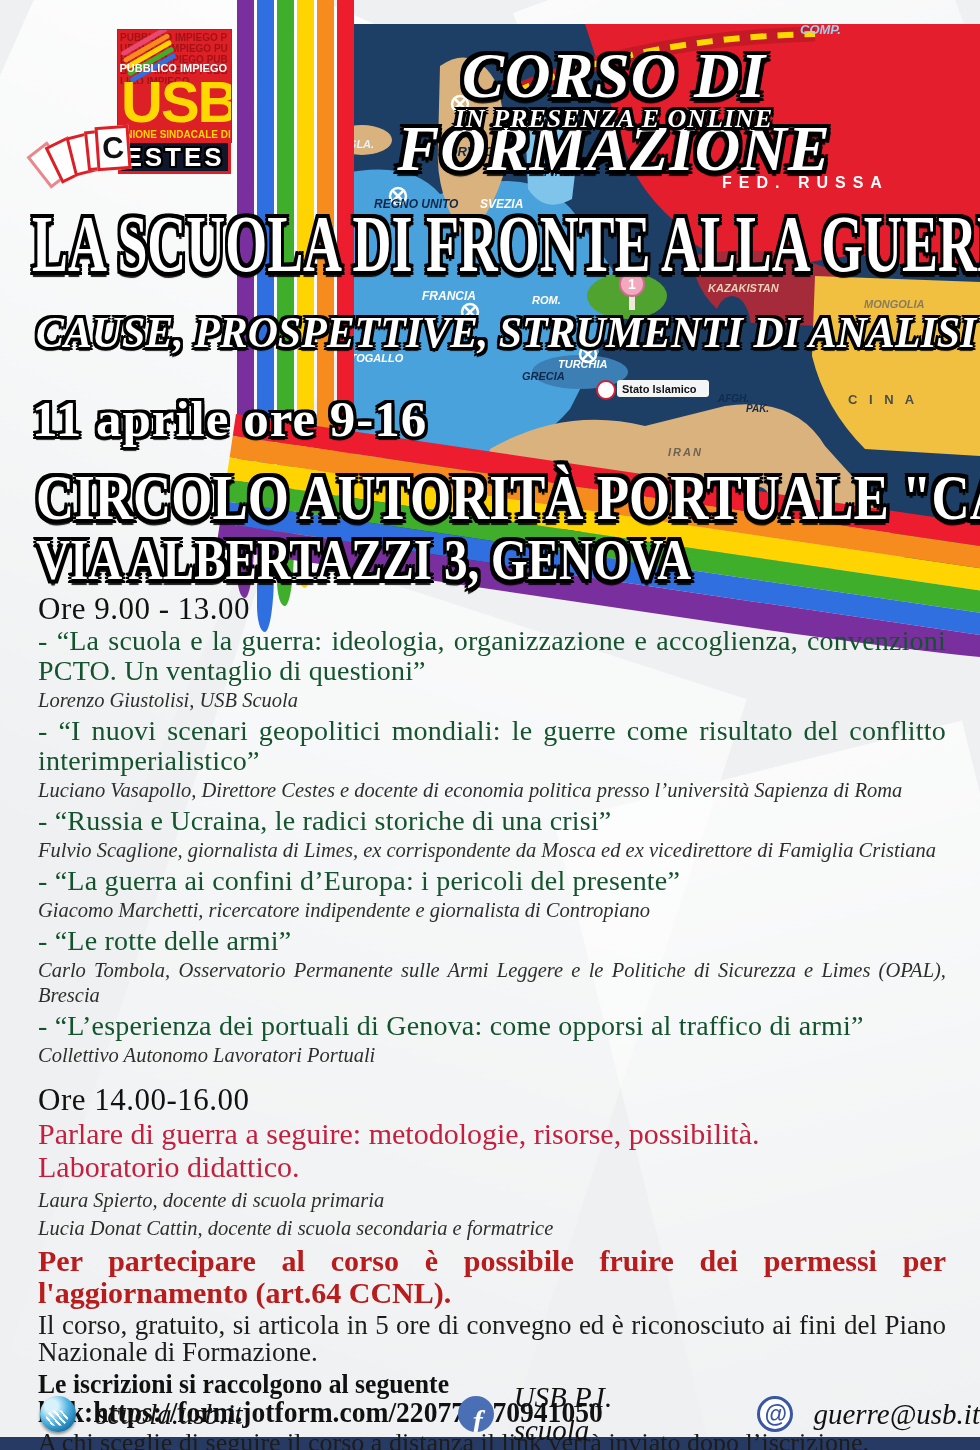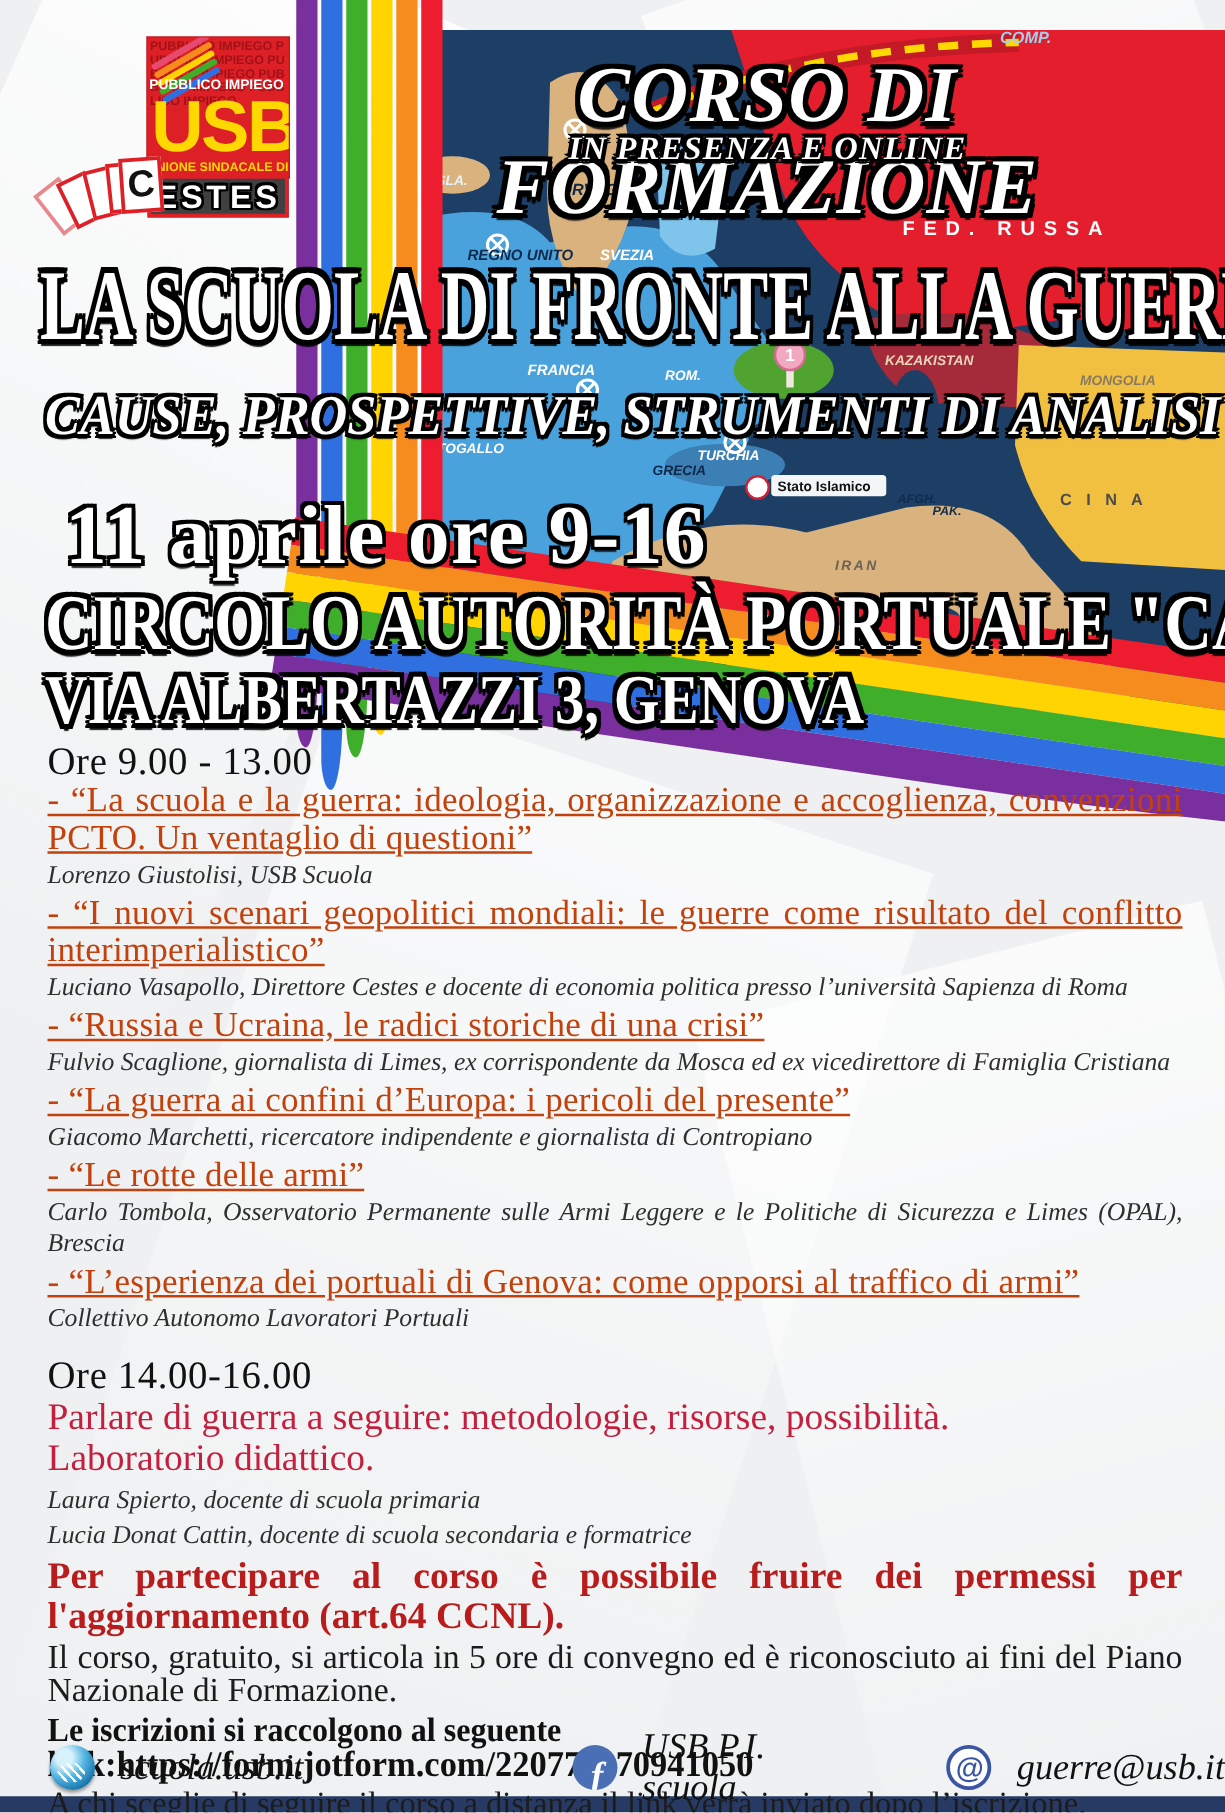--- a/index.html
+++ b/index.html
@@ -29,21 +29,21 @@
   .usb-box{position:absolute;left:118px;top:30px;width:113px;height:112px;background:#dd1f26;overflow:hidden;box-shadow:0 0 0 1px #c21a20;}
   .usb-watermark{position:absolute;left:2px;top:2px;width:109px;height:52px;overflow:hidden;
     color:rgba(140,15,18,.75);font-family:"Liberation Sans",sans-serif;font-weight:bold;font-size:10px;line-height:11px;word-break:break-all;}
   .usb-pi{position:absolute;right:4px;top:32px;color:#fff;font-family:"Liberation Sans",sans-serif;font-weight:bold;font-size:11px;}
   .usb-brush{position:absolute;left:6px;top:8px;width:52px;height:42px;transform:rotate(-18deg);}
   .usb-brush i{display:block;height:5px;margin-bottom:2px;border-radius:4px;transform:rotate(-12deg);}
   .usb-word{position:absolute;left:3px;top:38px;width:107px;text-align:center;color:#ffd800;
     font-family:"Liberation Sans",sans-serif;font-weight:bold;font-size:58px;letter-spacing:-2px;}
   .usb-union{position:absolute;left:0;bottom:2px;width:113px;text-align:center;color:#ffd800;
     font-family:"Liberation Sans",sans-serif;font-weight:bold;font-size:10px;white-space:nowrap;}
-  .cestes-strip{position:absolute;left:118px;top:140px;width:113px;height:34px;background:#404040;border:3px solid #dd1f26;box-sizing:border-box;
+  .cestes-strip{position:absolute;left:118px;top:140px;width:113px;height:34px;background:#0f172a;border:3px solid #dd1f26;box-sizing:border-box;
     display:flex;align-items:center;justify-content:center;}
   .cestes-text{font-family:"Liberation Sans",sans-serif;font-weight:bold;font-size:26px;letter-spacing:3px;color:#fff;
     text-shadow:-2px -2px 0 #000,2px -2px 0 #000,-2px 2px 0 #000,2px 2px 0 #000,0 2px 0 #000,0 -2px 0 #000,2px 0 0 #000,-2px 0 0 #000;}
   .cestes-c{position:absolute;left:96px;top:126px;width:34px;height:44px;background:#fff;border:3px solid #dd1f26;box-sizing:border-box;
     display:flex;align-items:center;justify-content:center;font-family:"Liberation Sans",sans-serif;font-weight:bold;font-size:30px;color:#111;transform:rotate(-4deg);z-index:3;}
   .fan{position:absolute;z-index:2;background:#fff;border:3px solid #dd1f26;box-sizing:border-box;width:26px;height:40px;}
   .fan.f1{left:36px;top:145px;transform:rotate(-38deg);border-color:#e8888c;}
   .fan.f2{left:52px;top:140px;transform:rotate(-26deg);}
   .fan.f3{left:70px;top:134px;transform:rotate(-14deg);}
   .fan.f4{left:86px;top:130px;transform:rotate(-6deg);}
@@ -57,30 +57,30 @@
       -2px -2px 0 #000,2px 2px 0 #000,-2px 2px 0 #000,2px -2px 0 #000,0 4px 1px rgba(0,0,0,.85);}
   .abs{position:absolute;}
   .nowrap{white-space:nowrap;display:inline-block;}
 
   .corso1{left:250px;top:40px;width:728px;text-align:center;font-size:63px;font-weight:bold;font-style:italic;letter-spacing:1px;z-index:6;}
   .corso2{left:250px;top:104px;width:728px;text-align:center;font-size:26px;font-weight:bold;font-style:italic;letter-spacing:1px;z-index:6;}
   .title-main{left:32px;top:198px;font-size:77px;font-weight:bold;z-index:6;}
   .title-main .nowrap{transform:scale(0.70,1.04);transform-origin:left top;letter-spacing:0px;}
   .subtitle{left:36px;top:306px;font-size:45px;font-weight:bold;font-style:italic;z-index:6;}
   .subtitle .nowrap{transform:scaleX(0.93);transform-origin:left top;}
-  .dateline{left:52px;top:390px;font-size:67px;font-weight:bold;z-index:6;letter-spacing:1px;}
+  .dateline{left:32px;top:390px;font-size:51px;font-weight:bold;z-index:6;letter-spacing:1px;}
   .venue1{left:36px;top:462px;font-size:63px;font-weight:bold;z-index:6;}
   .venue1 .nowrap{transform:scaleX(0.84);transform-origin:left top;}
   .venue2{left:36px;top:528px;font-size:56px;font-weight:bold;z-index:6;}
   .venue2 .nowrap{transform:scaleX(0.84);transform-origin:left top;}
 
   
   .content{position:absolute;left:38px;top:592px;width:908px;z-index:6;}
   .time-h{font-size:31px;color:#111;line-height:34px;letter-spacing:.5px;}
-  .item-t{color:#c2410c;font-size:28px;line-height:30px;text-align:justify;letter-spacing:.2px;text-decoration:underline;}
+  .item-t{color:#14532d;font-size:28px;line-height:30px;text-align:justify;letter-spacing:.2px;}
   .credit{color:#2e2e2e;font-size:20.5px;line-height:25px;font-style:italic;text-align:justify;margin:2px 0 3px;}
   .gap{height:12px;}
   .aft-t{color:#c41f3e;font-size:30px;line-height:33px;}
   .blk-b{color:#b91c1c;font-size:30px;line-height:32px;text-align:justify;font-weight:bold;margin-top:4px;}
   .blk-n{color:#1c1c1c;font-size:27px;line-height:27px;text-align:justify;margin-top:3px;}
   .iscr{color:#111;font-size:27px;line-height:28px;font-weight:bold;margin-top:4px;}
   .iscr .nowrap{transform:scaleX(.95);transform-origin:left top;}
   .linkline{color:#111;font-size:29px;line-height:29px;font-weight:bold;}
   .linkline .nowrap{transform:scaleX(.95);transform-origin:left top;}
   .dist{color:#1c1c1c;font-size:26px;line-height:27px;margin-top:2px;}

